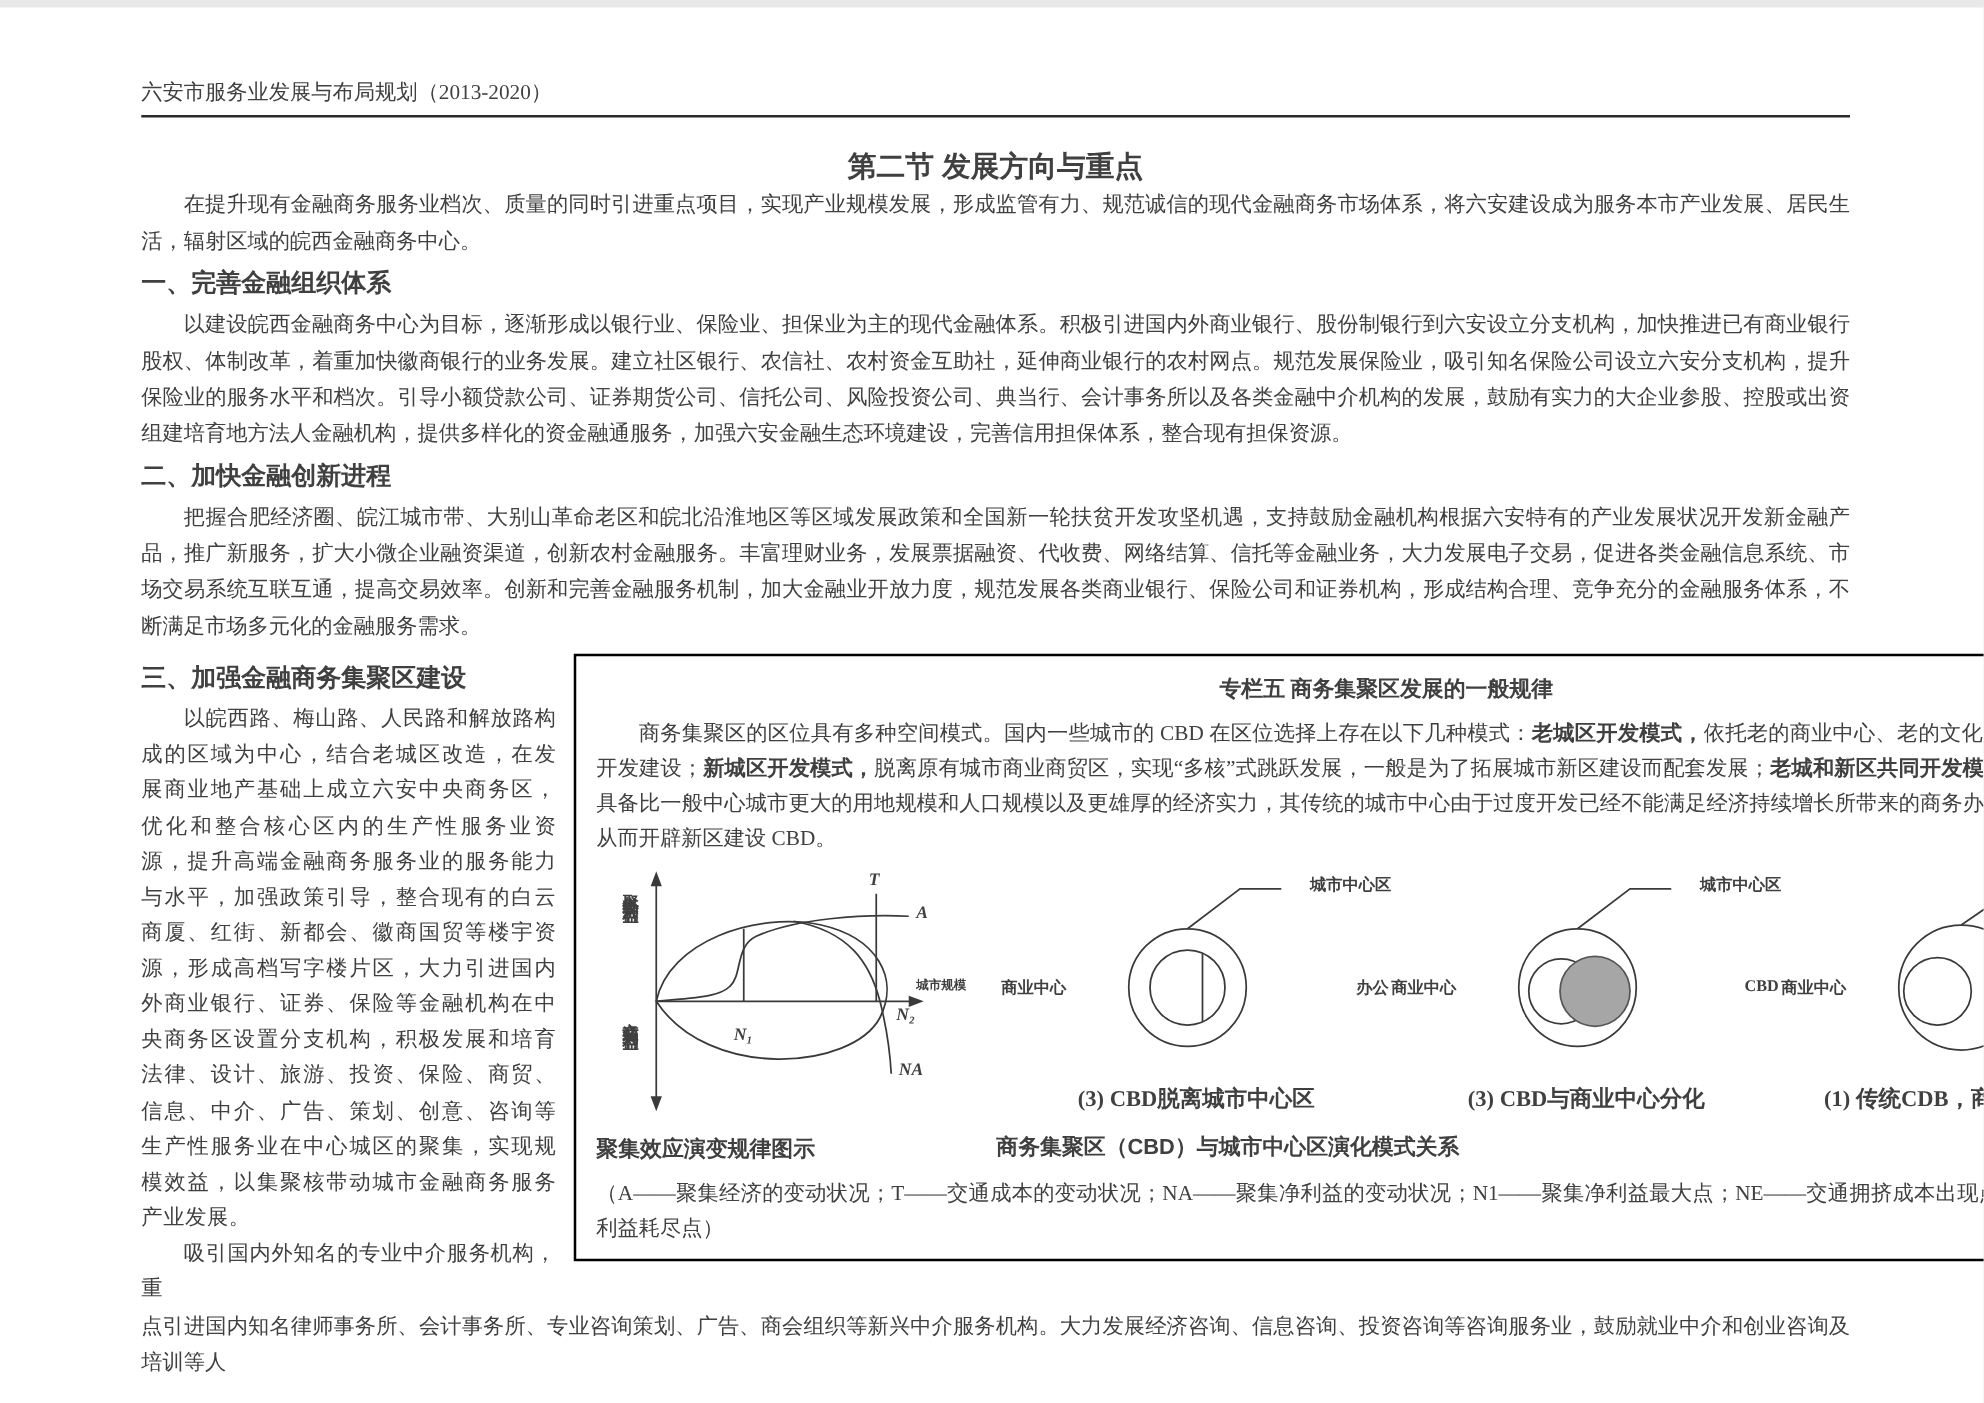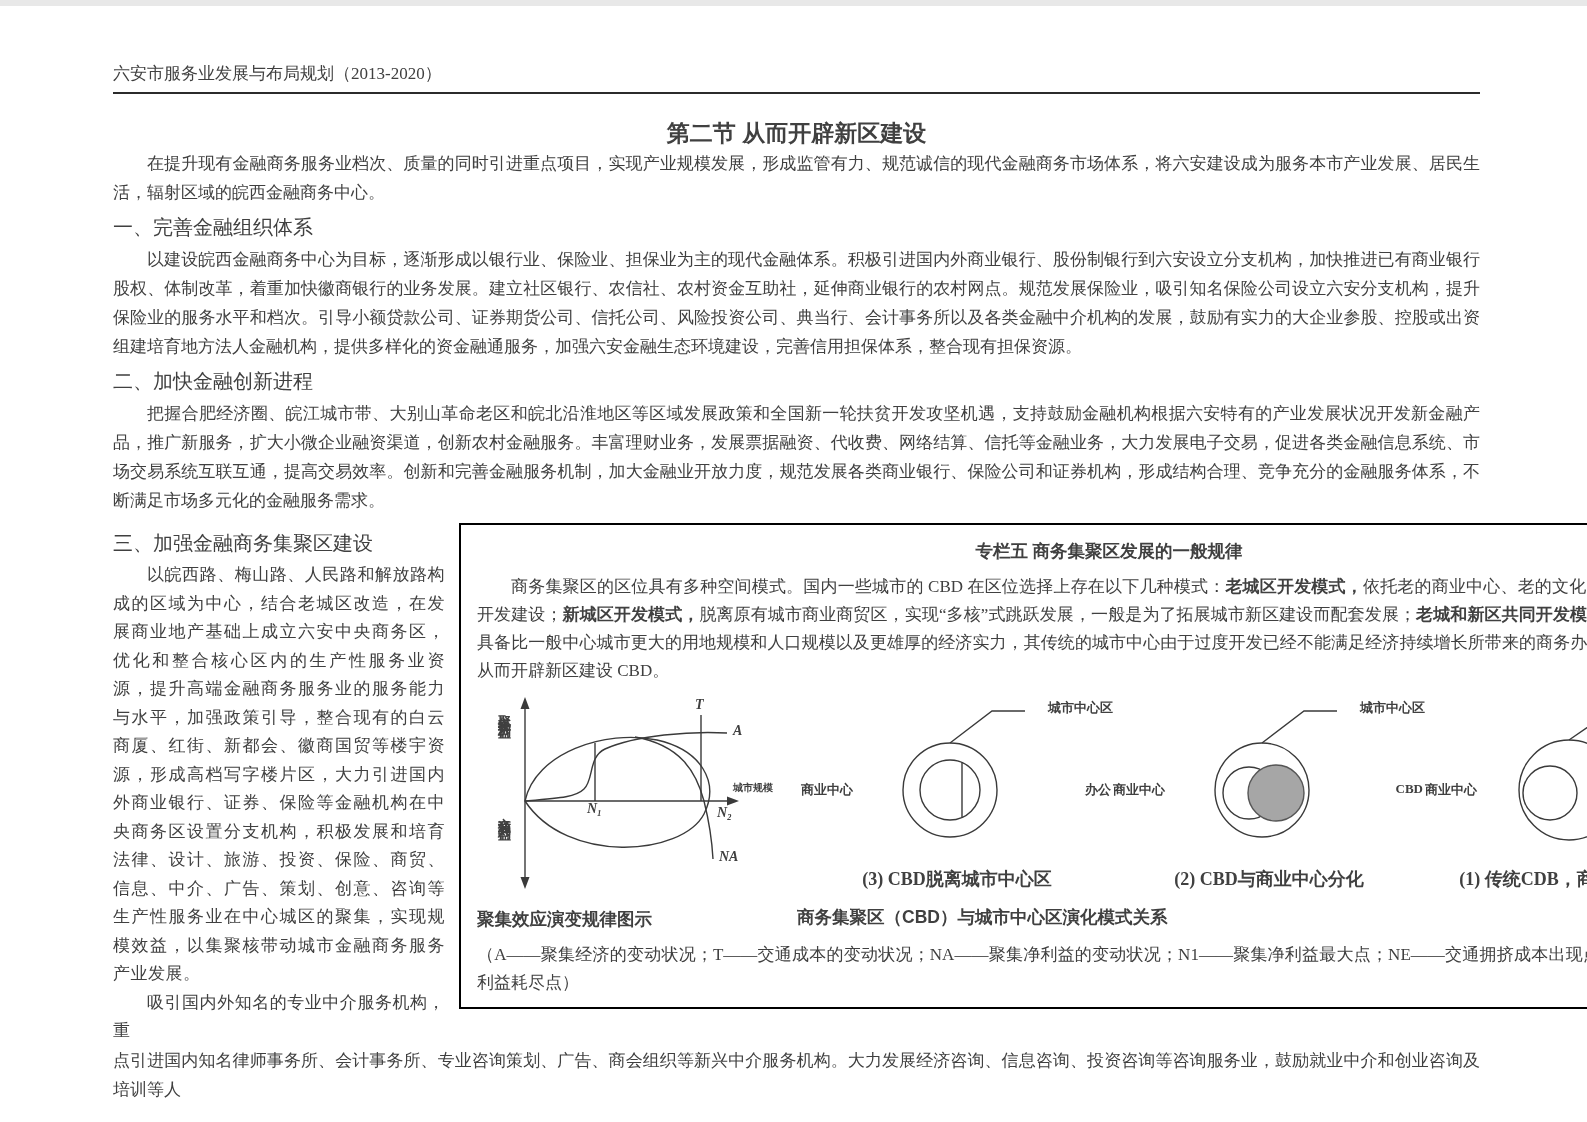--- a/index.html
+++ b/index.html
@@ -30,21 +30,21 @@
   p.body-para{
     margin:0;
     font-size:17px;
     line-height:29px;
     text-align:justify;
     text-indent:2em;
   }
   .intro{margin-top:33px;}
   h2.sec-head{
     font-family:"Liberation Sans","DejaVu Sans",sans-serif;
-    font-weight:normal;
+    font-weight:bold;
     font-size:20px;
     margin:7px 0 5px 0;
     line-height:26px;
   }
   .sec3-row{
     display:flex;
     margin-top:8px;
     align-items:flex-start;
   }
   .left-col{
@@ -111,21 +111,21 @@
   .tail-line{margin-top:5px;}
   svg{display:block;}
 </style>
 </head>
 <body>
 
 <div class="page">
 
   <div class="running-head">六安市服务业发展与布局规划（2013-2020）</div>
 
-  <div class="doc-title">第二节  从而开辟新区建设</div>
+  <div class="doc-title">第二节  发展方向与重点</div>
 
   <p class="body-para intro">在提升现有金融商务服务业档次、质量的同时引进重点项目，实现产业规模发展，形成监管有力、规范诚信的现代金融商务市场体系，将六安建设成为服务本市产业发展、居民生活，辐射区域的皖西金融商务中心。</p>
 
   <h2 class="sec-head">一、完善金融组织体系</h2>
   <p class="body-para">以建设皖西金融商务中心为目标，逐渐形成以银行业、保险业、担保业为主的现代金融体系。积极引进国内外商业银行、股份制银行到六安设立分支机构，加快推进已有商业银行股权、体制改革，着重加快徽商银行的业务发展。建立社区银行、农信社、农村资金互助社，延伸商业银行的农村网点。规范发展保险业，吸引知名保险公司设立六安分支机构，提升保险业的服务水平和档次。引导小额贷款公司、证券期货公司、信托公司、风险投资公司、典当行、会计事务所以及各类金融中介机构的发展，鼓励有实力的大企业参股、控股或出资组建培育地方法人金融机构，提供多样化的资金融通服务，加强六安金融生态环境建设，完善信用担保体系，整合现有担保资源。</p>
 
   <h2 class="sec-head">二、加快金融创新进程</h2>
   <p class="body-para">把握合肥经济圈、皖江城市带、大别山革命老区和皖北沿淮地区等区域发展政策和全国新一轮扶贫开发攻坚机遇，支持鼓励金融机构根据六安特有的产业发展状况开发新金融产品，推广新服务，扩大小微企业融资渠道，创新农村金融服务。丰富理财业务，发展票据融资、代收费、网络结算、信托等金融业务，大力发展电子交易，促进各类金融信息系统、市场交易系统互联互通，提高交易效率。创新和完善金融服务机制，加大金融业开放力度，规范发展各类商业银行、保险公司和证券机构，形成结构合理、竞争充分的金融服务体系，不断满足市场多元化的金融服务需求。</p>
 
   <div class="sec3-row">
@@ -165,21 +165,21 @@
 
                 <path d="M158,44 C203,52 219,78 227,108 C232,128 235,148 236,166"></path>
               </g>
             </svg>
             <div class="vlabel" style="left:18px;top:12px;">聚集经济利益</div>
             <div class="vlabel" style="left:18px;top:114px;">交通节约利益</div>
             <div class="lab" style="left:256px;top:88px;font-weight:bold;">城市规模</div>
             <div class="lab math" style="left:218px;top:4px;">T</div>
             <div class="lab math" style="left:256px;top:30px;">A</div>
             <div class="lab math" style="left:242px;top:156px;">NA</div>
-            <div class="lab math" style="left:110px;top:108px;">N₁</div>
+            <div class="lab math" style="left:110px;top:128px;">N₁</div>
             <div class="lab math" style="left:228px;top:112px;padding-left:12px;">N₂</div>
           </div>
           <div class="fig-caption">聚集效应演变规律图示</div>
         </div>
 
         <div class="fig-right-col">
           <div class="subs-row">
 
             <div class="sub-fig">
               <svg width="230" height="170" viewBox="0 0 230 170" style="position:absolute;left:44px;top:2px;">
@@ -201,21 +201,21 @@
                 <g stroke="#3a3a3a" stroke-width="1.4" fill="none">
                   <path d="M105,48 L147,16 L180,16"></path>
                   <circle cx="105" cy="95" r="47"></circle>
                   <circle cx="92" cy="98" r="26"></circle>
                   <circle cx="119" cy="98" r="28" stroke="#555" fill="#a6a6a6"></circle>
                 </g>
               </svg>
               <div class="tlab">城市中心区</div>
               <div class="llab">商业中心</div>
               <div class="rlab">CBD</div>
-              <div class="scap">(2)  CBD与商业中心分化</div>
+              <div class="scap">(3)  CBD与商业中心分化</div>
             </div>
 
             <div class="sub-fig">
               <svg width="230" height="170" viewBox="0 0 230 170" style="position:absolute;left:44px;top:2px;">
                 <g stroke="#3a3a3a" stroke-width="1.4" fill="none">
                   <path d="M100,45 L145,14 L178,14"></path>
                   <circle cx="100" cy="95" r="50"></circle>
                   <circle cx="81" cy="98" r="27"></circle>
                   <circle cx="151" cy="98" r="29" stroke="#555" fill="#a6a6a6"></circle>
                 </g>

